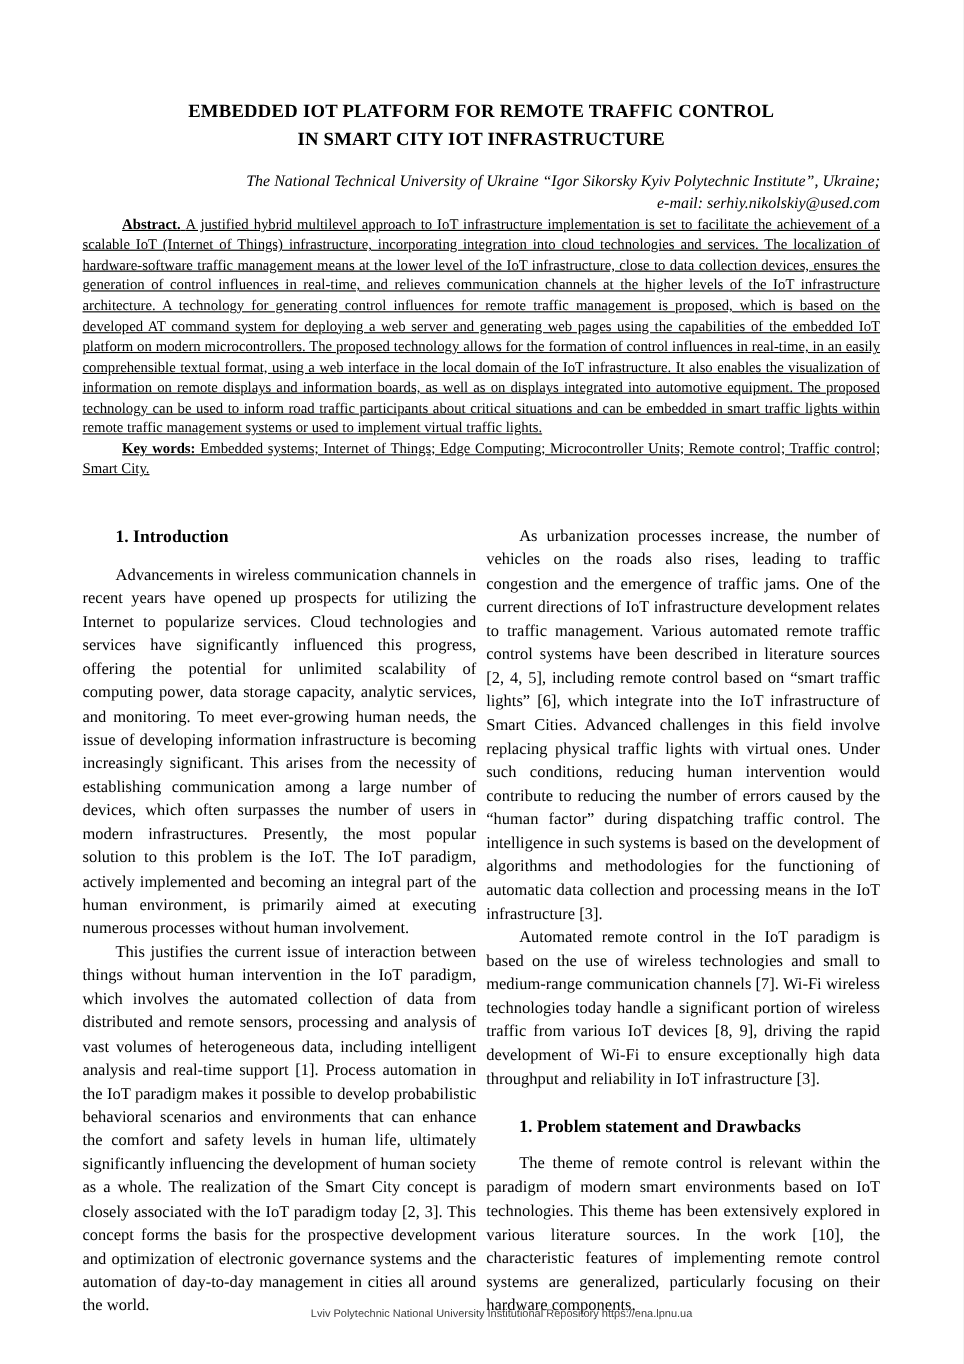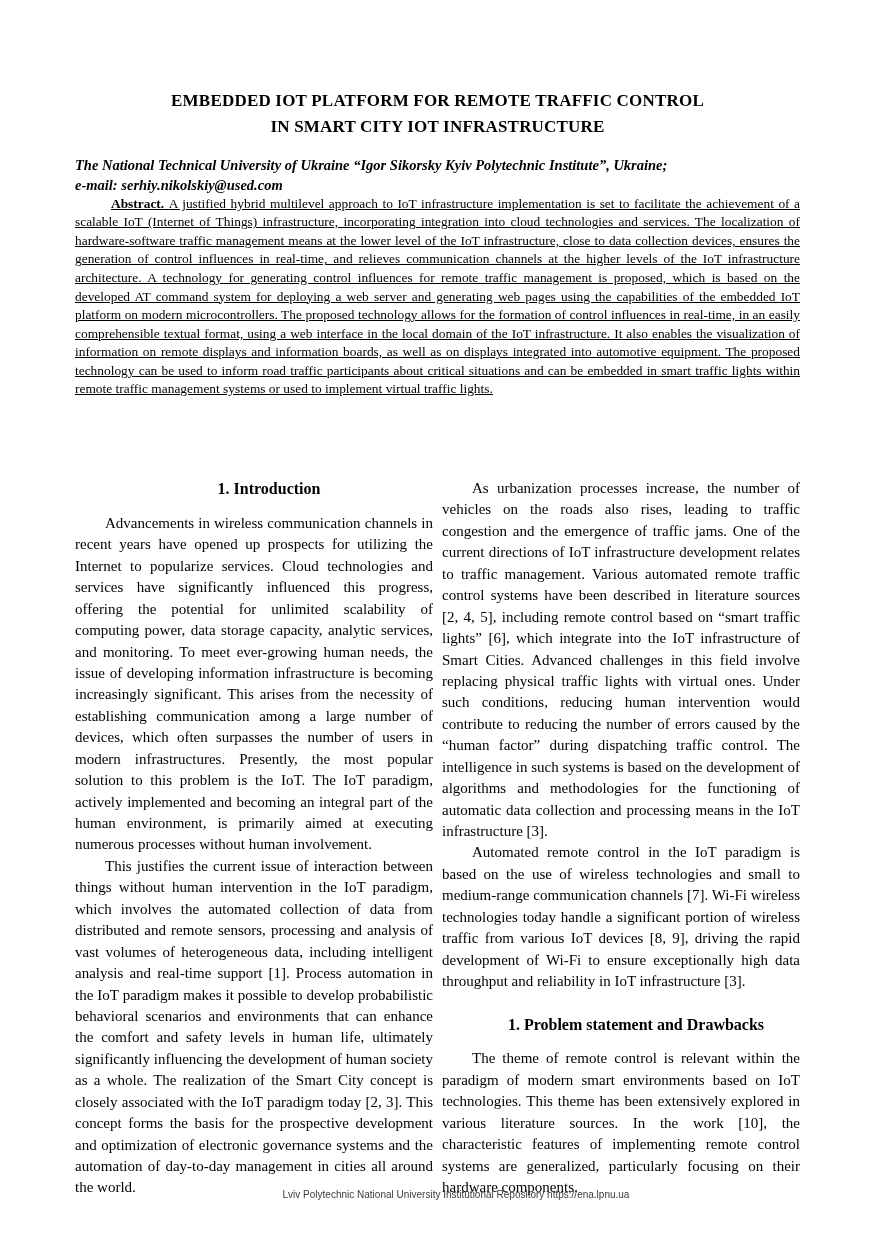--- a/index.html
+++ b/index.html
@@ -29,23 +29,22 @@
     font-size: 14.5px;
     font-weight: bold;
     font-style: italic;
     text-align: center;
     line-height: 1.38;
   }
   .affiliation, .email {
     margin: 0;
     font-size: 14.5px;
     font-style: italic;
-    text-align: left;
+    text-align: right;
     line-height: 1.38;
-    font-weight: bold;
   }
   .doi {
     margin: 11px 0 12px 0;
     font-size: 14.5px;
     text-align: left;
   }
   
   .abstract p {
     margin: 0;
     font-size: 13.4px;
@@ -70,21 +69,21 @@
     text-align: justify;
   }
   .col p {
     margin: 0;
     text-indent: 30px;
   }
   .section-heading {
     font-size: 16px;
     font-weight: bold;
     margin: 0 0 12px 30px;
-    text-align: center;
+    text-align: left;
   }
   .section-heading.later {
     margin-top: 21px;
   }
   
   .footer {
     position: absolute;
     left: 0;
     right: 0;
     bottom: 40px;
@@ -104,20 +103,21 @@
     <span>EMBEDDED IOT PLATFORM FOR REMOTE TRAFFIC CONTROL</span><br>
     <span>IN SMART CITY IOT INFRASTRUCTURE</span>
   </h1>
 
   <p class="affiliation">The National Technical University of Ukraine “Igor Sikorsky Kyiv Polytechnic Institute”, Ukraine;</p>
   <p class="email">e-mail: serhiy.nikolskiy@used.com</p>
 
 
   <section class="abstract">
     <p><b>Abstract.</b>&nbsp;<span>A justified hybrid multilevel approach to IoT infrastructure implementation is set to facilitate the achievement of a scalable IoT (Internet of Things) infrastructure, incorporating integration into cloud technologies and services. The localization of hardware-software traffic management means at the lower level of the IoT infrastructure, close to data collection devices, ensures the generation of control influences in real-time, and relieves communication channels at the higher levels of the IoT infrastructure architecture. A technology for generating control influences for remote traffic management is proposed, which is based on the developed AT command system for deploying a web server and generating web pages using the capabilities of the embedded IoT platform on modern microcontrollers. The proposed technology allows for the formation of control influences in real-time, in an easily comprehensible textual format, using a web interface in the local domain of the IoT infrastructure. It also enables the visualization of information on remote displays and information boards, as well as on displays integrated into automotive equipment. The proposed technology can be used to inform road traffic participants about critical situations and can be embedded in smart traffic lights within remote traffic management systems or used to implement virtual traffic lights.</span></p>
+    <p><b>Key words:</b>&nbsp;<span>Embedded systems; Internet of Things; Edge Computing; Microcontroller Units; Remote control; Traffic control; Smart City.</span></p>
   </section>
 
   <div class="columns">
     <div class="col">
       <h2 class="section-heading">1. Introduction</h2>
       <p>Advancements in wireless communication channels in recent years have opened up prospects for utilizing the Internet to popularize services. Cloud technologies and services have significantly influenced this progress, offering the potential for unlimited scalability of computing power, data storage capacity, analytic services, and monitoring. To meet ever-growing human needs, the issue of developing information infrastructure is becoming increasingly significant. This arises from the necessity of establishing communication among a large number of devices, which often surpasses the number of users in modern infrastructures. Presently, the most popular solution to this problem is the IoT. The IoT paradigm, actively implemented and becoming an integral part of the human environment, is primarily aimed at executing numerous processes without human involvement.</p>
       <p>This justifies the current issue of interaction between things without human intervention in the IoT paradigm, which involves the automated collection of data from distributed and remote sensors, processing and analysis of vast volumes of heterogeneous data, including intelligent analysis and real-time support [1]. Process automation in the IoT paradigm makes it possible to develop probabilistic behavioral scenarios and environments that can enhance the comfort and safety levels in human life, ultimately significantly influencing the development of human society as a whole. The realization of the Smart City concept is closely associated with the IoT paradigm today [2, 3]. This concept forms the basis for the prospective development and optimization of electronic governance systems and the automation of day-to-day management in cities all around the world.</p>
     </div>
     <div class="col">
       <p>As urbanization processes increase, the number of vehicles on the roads also rises, leading to traffic congestion and the emergence of traffic jams. One of the current directions of IoT infrastructure development relates to traffic management. Various automated remote traffic control systems have been described in literature sources [2, 4, 5], including remote control based on “smart traffic lights” [6], which integrate into the IoT infrastructure of Smart Cities. Advanced challenges in this field involve replacing physical traffic lights with virtual ones. Under such conditions, reducing human intervention would contribute to reducing the number of errors caused by the “human factor” during dispatching traffic control. The intelligence in such systems is based on the development of algorithms and methodologies for the functioning of automatic data collection and processing means in the IoT infrastructure [3].</p>

